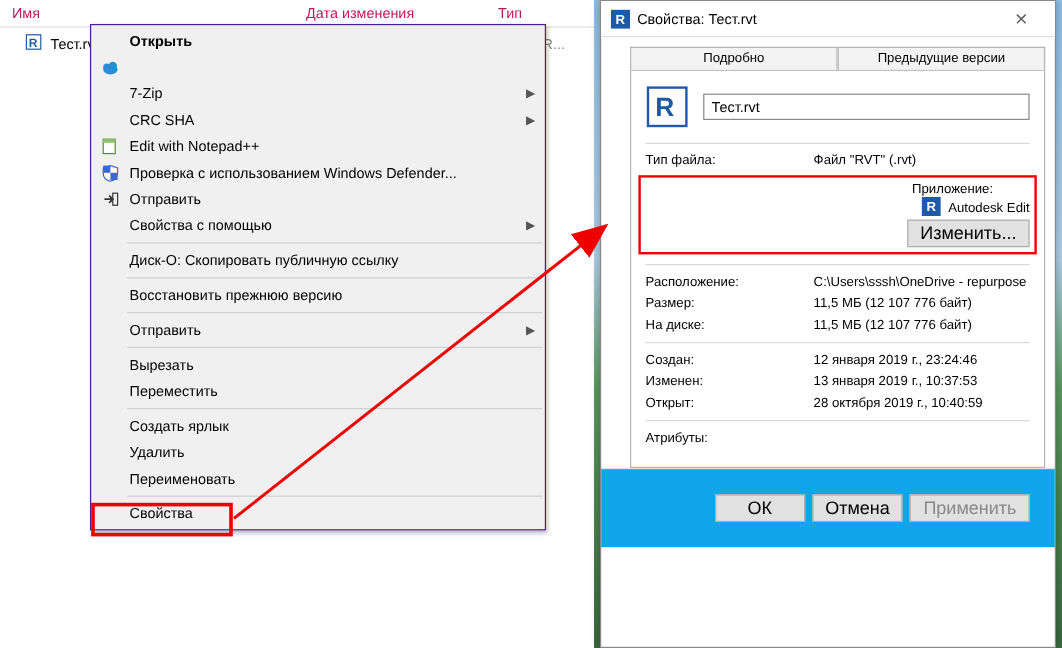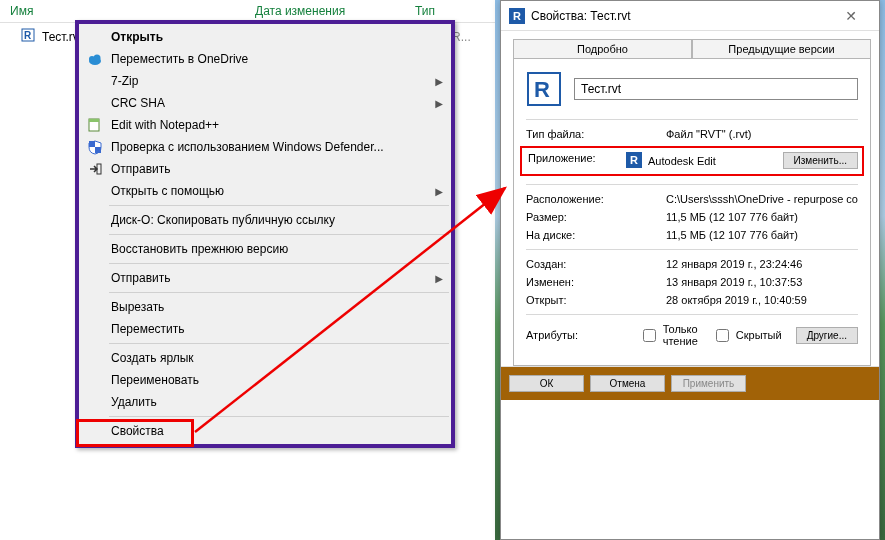--- a/index.html
+++ b/index.html
@@ -1,64 +1,64 @@
 <!DOCTYPE html>
 <html><head>
 <meta charset="utf-8">
 <style>
   * { box-sizing: border-box; font-family: "Segoe UI", Tahoma, sans-serif; }
   body { margin: 0; width: 885px; height: 540px; background: linear-gradient(180deg,#8fbfe8 0%,#b0d0e8 40%,#5a9a5f 60%,#3a6a3f 100%); position: relative; overflow: hidden; }
 
   
   .explorer { position:absolute; left:0; top:0; width:495px; height:540px; background:#fff; }
-  .exp-header { display:flex; font-size:12px; color:#15803d; border-bottom:1px solid #e0e0e0; }
+  .exp-header { display:flex; font-size:12px; color:#be185d; border-bottom:1px solid #e0e0e0; }
   .exp-col { padding:4px 10px; border-right:1px solid transparent; }
   .exp-col.name { width:245px; }
   .exp-col.date { width:160px; }
   .exp-col.type { flex:1; }
   .file-row { display:flex; align-items:center; font-size:12px; color:#888; padding:4px 0; }
   .file-row .name { width:245px; padding-left:20px; display:flex; align-items:center; gap:6px; color:#000;}
   .file-row .date { width:160px; padding-left:10px; }
   .file-row .type { flex:1; padding-left:10px; }
 
   
-  .ctx-menu { position:absolute; left:75px; top:20px; width:380px; background:#f0f0f0; border:4px solid #4c1d95; box-shadow:2px 2px 4px rgba(0,0,0,0.3); font-size:12px; padding:2px; }
+  .ctx-menu { position:absolute; left:75px; top:20px; width:380px; background:#f0f0f0; border:1px solid #4c1d95; box-shadow:2px 2px 4px rgba(0,0,0,0.3); font-size:12px; padding:2px; }
   .ctx-item { display:flex; align-items:center; padding:4px 6px 4px 30px; position:relative; height:22px; }
   .ctx-item.bold { font-weight:bold; }
   .ctx-item .icon { position:absolute; left:6px; width:16px; height:16px; display:flex; align-items:center; justify-content:center; }
   .ctx-item .arrow { margin-left:auto; font-size:10px; color:#555; }
   .ctx-sep { height:1px; background:#d0d0d0; margin:3px 0 3px 28px; }
   .ctx-highlight { position:absolute; border:3px solid #e00; left:76px; top:419px; width:118px; height:28px; pointer-events:none; }
 
   
   .props { position:absolute; left:500px; top:0; width:380px; height:540px; background:#fff; border:1px solid #888; box-shadow:0 0 8px rgba(0,0,0,0.3); display:flex; flex-direction:column; }
   .props-title { height:30px; background:#fff; display:flex; align-items:center; padding:0 8px; border-bottom:1px solid #e0e0e0; font-size:12px; }
   .props-title .ricon { width:16px; height:16px; margin-right:6px; }
   .props-title .close { margin-left:auto; width:40px; text-align:center; font-size:14px; color:#666; cursor:pointer; }
-  .tabs-wrap { padding:8px 8px 0 12px; }
+  .tabs-wrap { padding:8px 8px 0 24px; }
   .tab-row { display:flex; font-size:11px; }
   .tab { border:1px solid #b5b5b5; border-bottom:none; padding:3px 0; text-align:center; background:#f3f3f3; cursor:pointer; }
   .tab.active { background:#fff; position:relative; top:1px; }
   .tab-row.top .tab { flex:1; }
   .tab-row.bot .tab { flex:1; }
   .tab-body { border:1px solid #b5b5b5; padding:12px 12px; flex:1; font-size:11px; }
   .prop-row { display:flex; align-items:center; margin:6px 0;gap:32px; }
   .prop-label { width:108px; }
   .prop-value { flex:1; }
   .filetext { display:flex; align-items:center; gap:12px; margin-bottom:12px; }
   .filetext input { flex:1; border:1px solid #888; padding:3px 6px; font-size:12px; }
   .bigicon { width:36px; height:36px; }
   .hr { height:1px; background:#d8d8d8; margin:8px 0; }
-  .app-row { display:flex; align-items:flex-start; border:2px solid #e00; padding:4px; margin:0 -6px; }
+  .app-row { display:flex; align-items:flex-end; border:2px solid #e00; padding:4px; margin:0 -6px;flex-direction:column; }
   .app-row .prop-label { width:100px; padding-left:2px;}
   .app-row .appname { flex:1; display:flex; align-items:center; gap:6px; }
-  .btn { border:1px solid #adadad; background:#e1e1e1; padding:2px 10px; font-size:10px; cursor:pointer; }
+  .btn { border:1px solid #adadad; background:#e1e1e1; padding:2px 10px; font-size:15px; cursor:pointer; }
   .attrs { display:flex; align-items:center; gap:14px; }
   .attrs label { display:flex; align-items:center; gap:4px; }
-  .dlg-btns { display:flex; gap:6px; padding:8px; border-top:1px solid #e0e0e0; background:#a16207; }
+  .dlg-btns { display:flex; justify-content:flex-end; gap:6px; padding:21px; border-top:1px solid #e0e0e0; background:#0ea5e9; }
   .dlg-btns .btn { min-width:75px; }
 
   
   svg.arrow { position:absolute; left:0; top:0; width:885px; height:540px; pointer-events:none; }
 </style>
 </head>
 <body>
 
 <div class="explorer">
   <div class="exp-header">
@@ -86,21 +86,20 @@
       <span>Открыть</span>
     </div>
   <div class="ctx-item">
     <span class="icon">
         <svg width="16" height="16">
           <ellipse cx="8" cy="10" rx="6" ry="4" fill="#2a8dd4"></ellipse>
           <ellipse cx="5" cy="8" rx="3" ry="3" fill="#2a8dd4"></ellipse>
           <ellipse cx="10" cy="7" rx="3.5" ry="3.5" fill="#2a8dd4"></ellipse>
         </svg>
       </span>
-    <span>Переместить в OneDrive</span>
   </div>
   <div class="ctx-item">
       <span>7-Zip</span>
       <span class="arrow">▶</span>
     </div>
   <div class="ctx-item">
       <span>CRC SHA</span>
       <span class="arrow">▶</span>
     </div>
   <div class="ctx-item">
@@ -125,21 +124,21 @@
   <div class="ctx-item">
     <span class="icon">
         <svg width="16" height="16">
           <path d="M3 8 L10 8 M7 5 L10 8 L7 11" stroke="#333" fill="none" stroke-width="1.5"></path>
           <rect x="10" y="3" width="4" height="10" fill="none" stroke="#333"></rect>
         </svg>
       </span>
     <span>Отправить</span>
   </div>
   <div class="ctx-item">
-      <span>Открыть с помощью</span>
+      <span>Свойства с помощью</span>
       <span class="arrow">▶</span>
     </div>
   <div class="ctx-sep"></div>
   <div class="ctx-item">
       <span>Диск-O: Скопировать публичную ссылку</span>
     </div>
   <div class="ctx-sep"></div>
   <div class="ctx-item">
       <span>Восстановить прежнюю версию</span>
     </div>
@@ -153,24 +152,24 @@
       <span>Вырезать</span>
     </div>
   <div class="ctx-item">
       <span>Переместить</span>
     </div>
   <div class="ctx-sep"></div>
   <div class="ctx-item">
       <span>Создать ярлык</span>
     </div>
   <div class="ctx-item">
+      <span>Удалить</span>
+    </div>
+  <div class="ctx-item">
       <span>Переименовать</span>
-    </div>
-  <div class="ctx-item">
-      <span>Удалить</span>
     </div>
   <div class="ctx-sep"></div>
   <div class="ctx-item">
       <span>Свойства</span>
     </div>
 </div>
 <div class="ctx-highlight"></div>
 
 <div class="props">
   <div class="props-title">
@@ -232,31 +231,20 @@
         <div class="prop-label">Изменен:</div>
         <div class="prop-value">13 января 2019 г., 10:37:53</div>
       </div>
       <div class="prop-row">
         <div class="prop-label">Открыт:</div>
         <div class="prop-value">28 октября 2019 г., 10:40:59</div>
       </div>
       <div class="hr"></div>
       <div class="prop-row">
         <div class="prop-label">Атрибуты:</div>
-        <div class="prop-value attrs">
-          <label>
-              <input type="checkbox" style="">
-              <span>Только чтение</span>
-            </label>
-          <label>
-              <input type="checkbox" style="">
-              <span>Скрытый</span>
-            </label>
-          <button class="btn" style="margin-left:auto">Другие...</button>
-        </div>
       </div>
     </div>
   </div>
   <div class="dlg-btns">
     <button class="btn">ОК</button>
     <button class="btn">Отмена</button>
     <button class="btn" style="color:#888">Применить</button>
   </div>
 </div>
 

